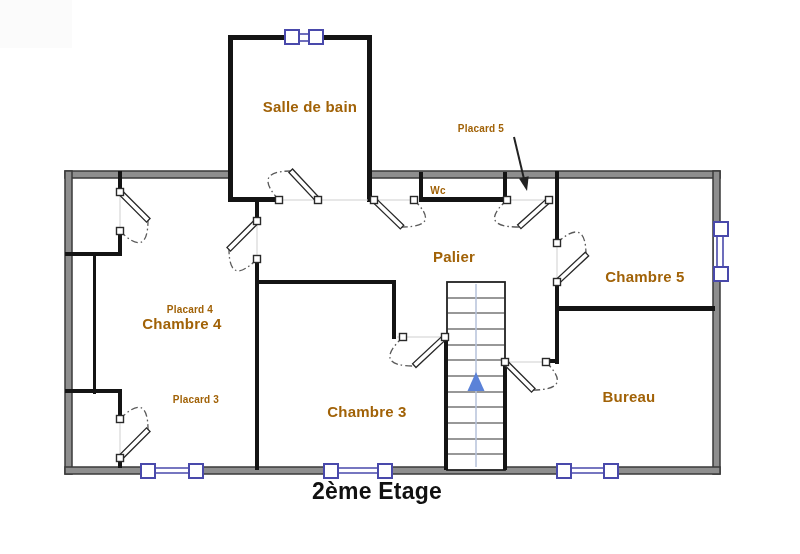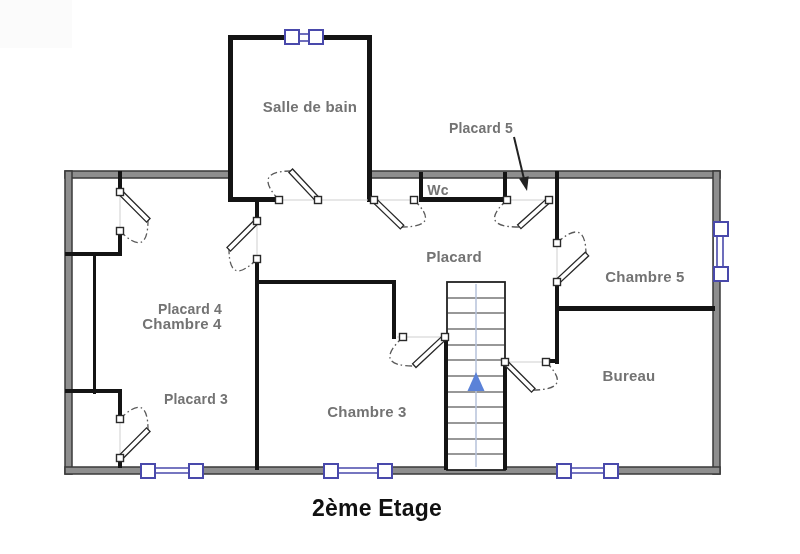--- a/index.html
+++ b/index.html
@@ -1,22 +1,22 @@
 <!DOCTYPE html>
 <html><head>
 <meta charset="utf-8">
 <style>
   html,body{margin:0;padding:0;background:#ffffff;}
   #plan{position:relative;width:800px;height:554px;background:#ffffff;overflow:hidden;
         font-family:"Liberation Sans",sans-serif;}
   svg{position:absolute;left:0;top:0;}
-  .label{position:absolute;transform:translate(-50%,-50%);font-weight:bold;color:#737373;
+  .label{position:absolute;transform:translate(-50%,-50%);font-weight:bold;color:#a16207;
          white-space:nowrap;letter-spacing:.2px;}
   .s15{font-size:15px;}
-  .s14{font-size:14px;}
+  .s14{font-size:10px;}
   .title{font-size:23px;color:#111;}
   
   .owall{fill:#8e8e8e;stroke:#3a3a3a;stroke-width:1.5;}
   .iwall{fill:#141414;stroke:none;}
   .jamb{fill:#ffffff;stroke:#2a2a2a;stroke-width:1.4;}
   .leaf{fill:#ffffff;stroke:#2a2a2a;stroke-width:1.3;}
   .arc{fill:none;stroke:#5a5a5a;stroke-width:1.3;stroke-dasharray:7 3 1.5 3;}
   .cline{stroke:#cfcfcf;stroke-width:1;}
   .winbox{fill:#ffffff;stroke:#4949ab;stroke-width:2;}
   .winline{stroke:#4949ab;stroke-width:1.6;}
@@ -217,22 +217,22 @@
   <g>
     <line x1="514" y1="137" x2="524" y2="179" stroke="#222222" stroke-width="2"></line>
     <polygon points="527,191 519,178.6 528.7,176.2" fill="#222222"></polygon>
   </g>
 </svg>
 
   <div class="label s15" style="left:310px;top:106px;">Salle de bain</div>
   <div class="label s14" style="left:393px;top:190px;margin-left:45px;">Wc</div>
   <div class="label s14" style="left:481px;top:128px;">Placard 5</div>
   <div class="label s15" style="left:645px;top:242px;margin-top:34px;">Chambre 5</div>
-  <div class="label s15" style="left:454px;top:256px;">Placard</div>
+  <div class="label s15" style="left:454px;top:256px;">Palier</div>
   <div class="label s14" style="left:190px;top:267px;margin-top:42px;">Placard 4</div>
   <div class="label s15" style="left:182px;top:323px;">Chambre 4</div>
   <div class="label s14" style="left:196px;top:399px;text-align:right;">Placard 3</div>
   <div class="label s15" style="left:367px;top:411px;">Chambre 3</div>
-  <div class="label s15" style="left:629px;top:375px;">Bureau</div>
-
-  <div class="label title" style="left:377px;top:508px;">2ème Etage</div>
+  <div class="label s15" style="left:629px;top:396px;">Bureau</div>
+
+  <div class="label title" style="left:377px;top:491px;">2ème Etage</div>
 
 </div>
 
 </body></html>

